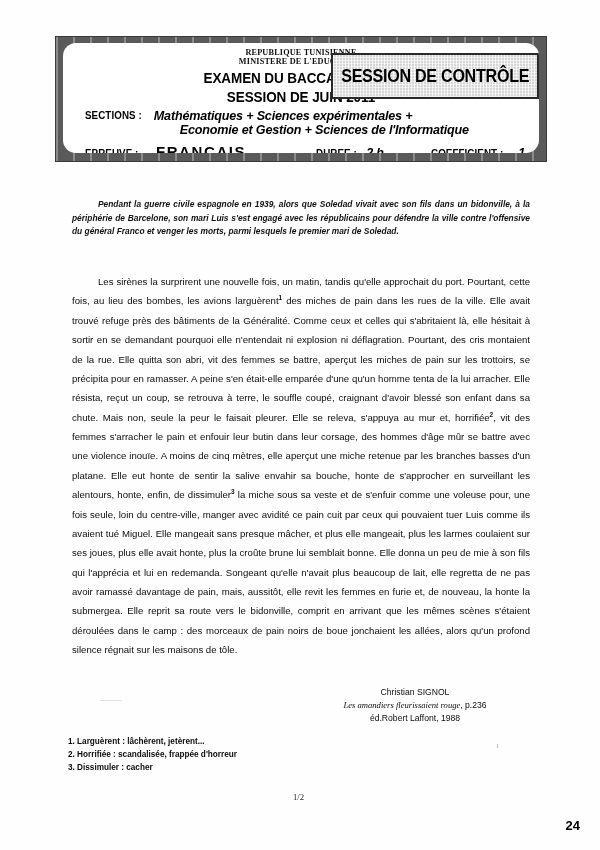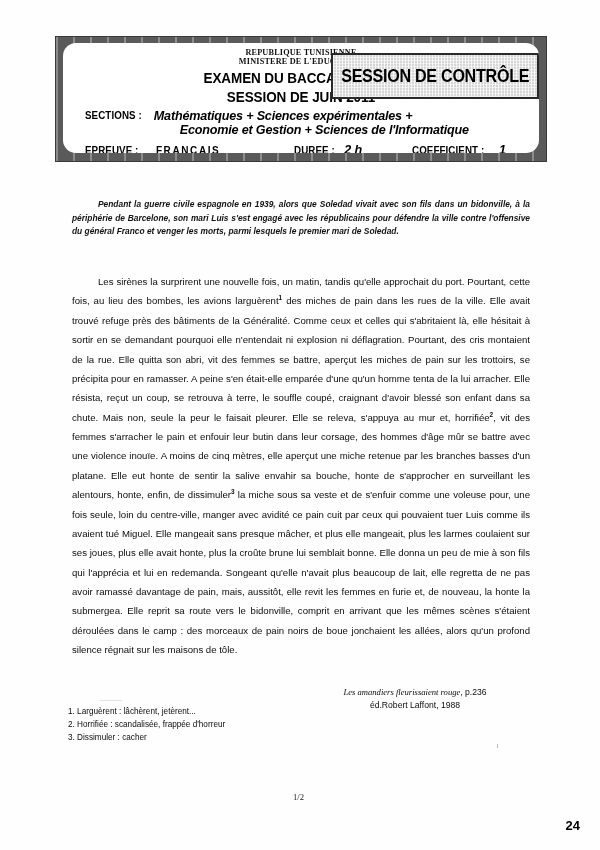--- a/index.html
+++ b/index.html
@@ -160,21 +160,21 @@
     position: absolute;
     left: 22px;
     top: 100px;
     right: 14px;
     display: flex;
     align-items: baseline;
   }
   .spaced-val {
     font-family: "Liberation Sans", sans-serif;
     font-weight: bold;
-    font-size: 10px;
+    font-size: 15px;
     letter-spacing: 1.6px;
     color: #000;
     white-space: nowrap;
   }
   .gap-a { width: 74px; }
   .gap-b { width: 50px; }
 
   
   .intro {
     position: absolute;
@@ -216,25 +216,26 @@
     text-align: center;
     font-size: 8.6px;
     line-height: 1.52;
     color: #0c0c0c;
   }
   .attribution .title-italic { font-style: italic; font-family: Liberation Serif, serif; }
 
   .footnotes {
     position: absolute;
     left: 68px;
-    top: 705px;
+    top: 735px;
     width: 320px;
     font-size: 8.2px;
     line-height: 1.60;
     color: #0c0c0c;
+    font-weight: bold;
   }
 
   .page-indicator {
     position: absolute;
     left: 293px;
     top: 792px;
     font-size: 8.6px;
     font-family: "Liberation Serif", serif;
     color: #1a1a1a;
   }
@@ -294,20 +295,21 @@
 
   <div class="intro">
     <span class="intro-indent"></span><span>Pendant la guerre civile espagnole en 1939, alors que Soledad vivait  avec son fils dans un bidonville, à la périphérie de Barcelone, son mari Luis  s'est engagé avec les républicains pour défendre la ville contre l'offensive du général Franco et venger les morts, parmi lesquels le premier mari de Soledad.</span>
   </div>
 
   <div class="body-text">
     <span class="body-indent"></span><span>Les sirènes la surprirent une nouvelle fois, un matin, tandis qu'elle approchait du port. Pourtant, cette fois, au lieu des bombes, les avions larguèrent</span><sup>1</sup><span> des miches de pain dans les rues de la ville. Elle avait trouvé refuge près des bâtiments de la Généralité. Comme ceux et celles qui s'abritaient là, elle hésitait à sortir en se demandant pourquoi elle n'entendait ni explosion ni déflagration. Pourtant, des cris montaient de la rue. Elle quitta son abri, vit des femmes se battre, aperçut les miches de pain sur les trottoirs, se précipita pour en ramasser. A peine s'en était-elle emparée d'une qu'un homme tenta de la lui arracher. Elle résista, reçut un coup, se retrouva à terre, le souffle coupé, craignant d'avoir blessé son enfant dans sa chute. Mais non, seule la peur le faisait pleurer. Elle se releva, s'appuya au mur et, horrifiée</span><sup>2</sup><span>, vit des femmes s'arracher le pain et enfouir leur butin dans leur corsage, des hommes d'âge mûr  se battre avec une violence inouïe. A moins de cinq mètres, elle aperçut une miche retenue par les branches basses d'un  platane. Elle eut honte de sentir la salive envahir sa bouche, honte de s'approcher en surveillant les alentours, honte, enfin, de dissimuler</span><sup>3</sup><span> la miche sous sa veste et de s'enfuir comme une voleuse pour, une fois seule, loin du centre-ville, manger avec avidité ce pain cuit par ceux qui pouvaient tuer Luis comme ils avaient tué Miguel. Elle mangeait sans presque mâcher, et plus elle mangeait, plus les larmes coulaient sur ses joues, plus elle avait honte, plus la croûte brune lui semblait bonne. Elle donna un peu de mie à son fils qui l'apprécia et lui en redemanda. Songeant qu'elle n'avait plus beaucoup de lait, elle regretta de ne pas avoir ramassé davantage de pain, mais, aussitôt, elle revit les femmes en furie et, de nouveau, la honte la submergea. Elle reprit sa route vers le bidonville, comprit en arrivant que les mêmes scènes s'étaient déroulées dans le camp : des morceaux de pain noirs de boue jonchaient les allées, alors qu'un profond silence régnait sur les maisons de tôle.</span>
   </div>
 
   <div class="attribution">
+    <div>Christian SIGNOL</div>
     <div><span class="title-italic">Les amandiers fleurissaient rouge</span><span>, p.236</span></div>
     <div>éd.Robert Laffont, 1988</div>
   </div>
 
   <div class="footnotes">
     <div>1. Larguèrent : lâchèrent, jetèrent...</div>
     <div>2. Horrifiée : scandalisée, frappée d'horreur</div>
     <div>3. Dissimuler : cacher</div>
   </div>
 

